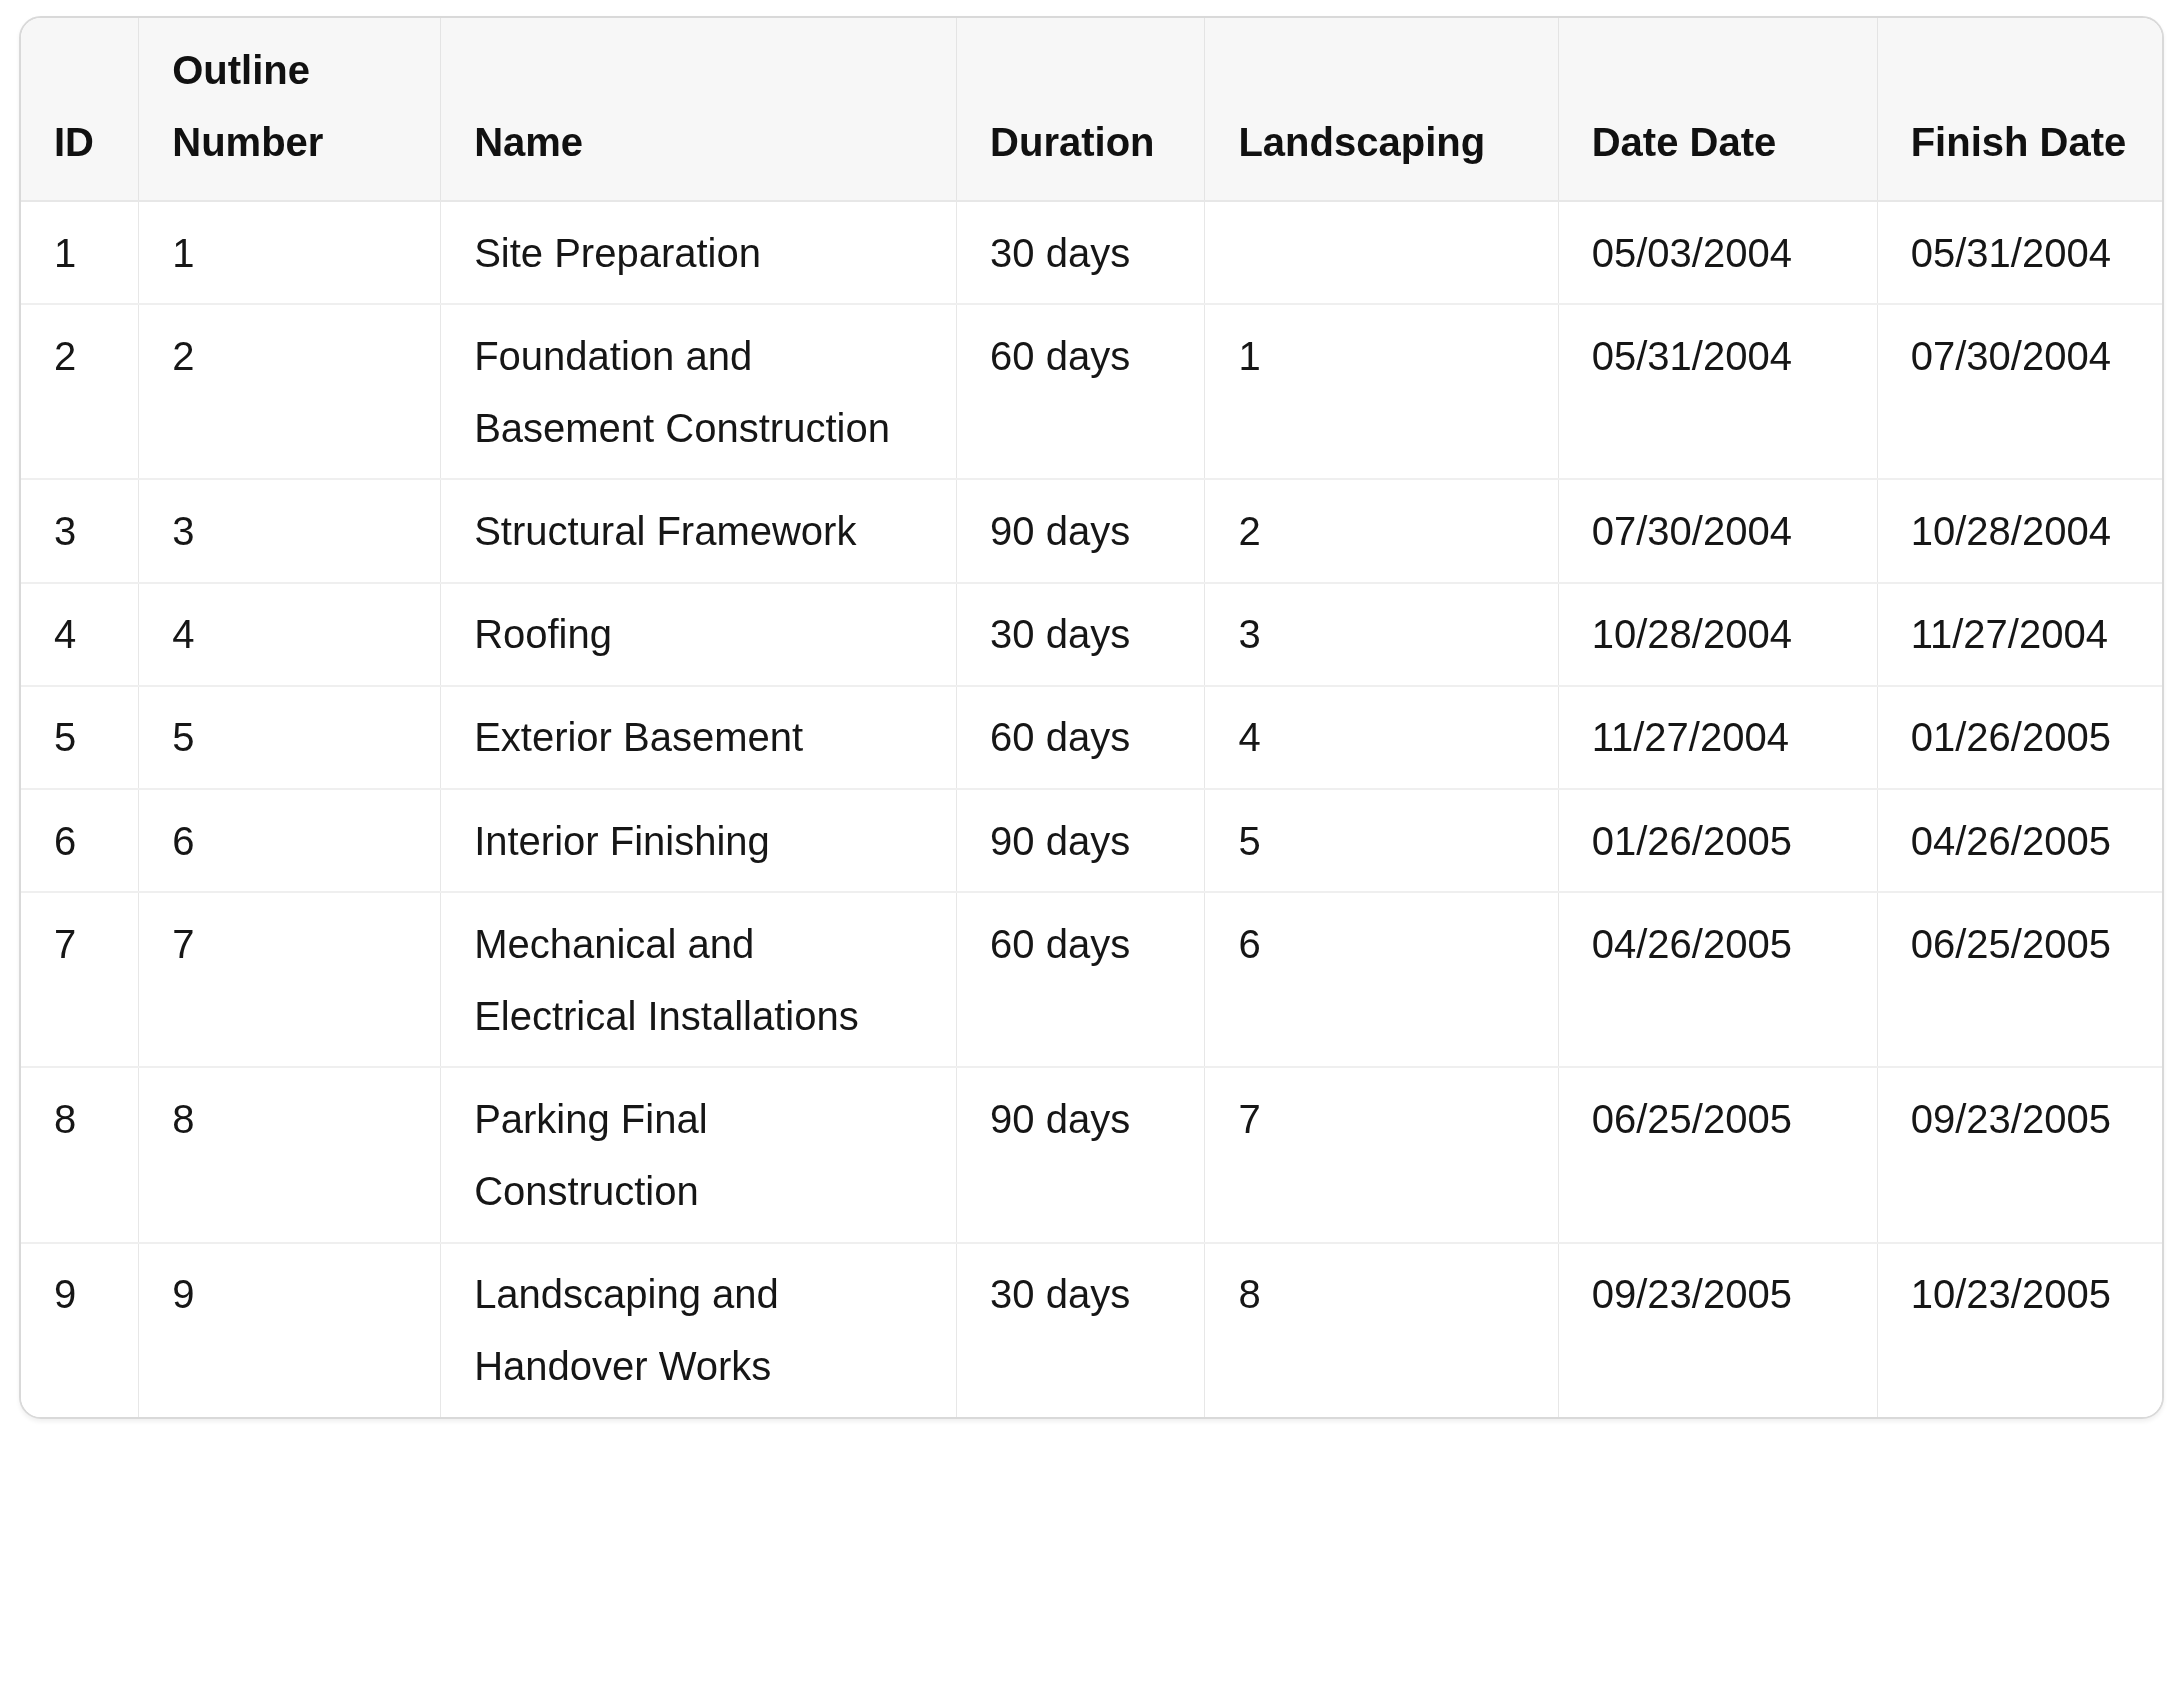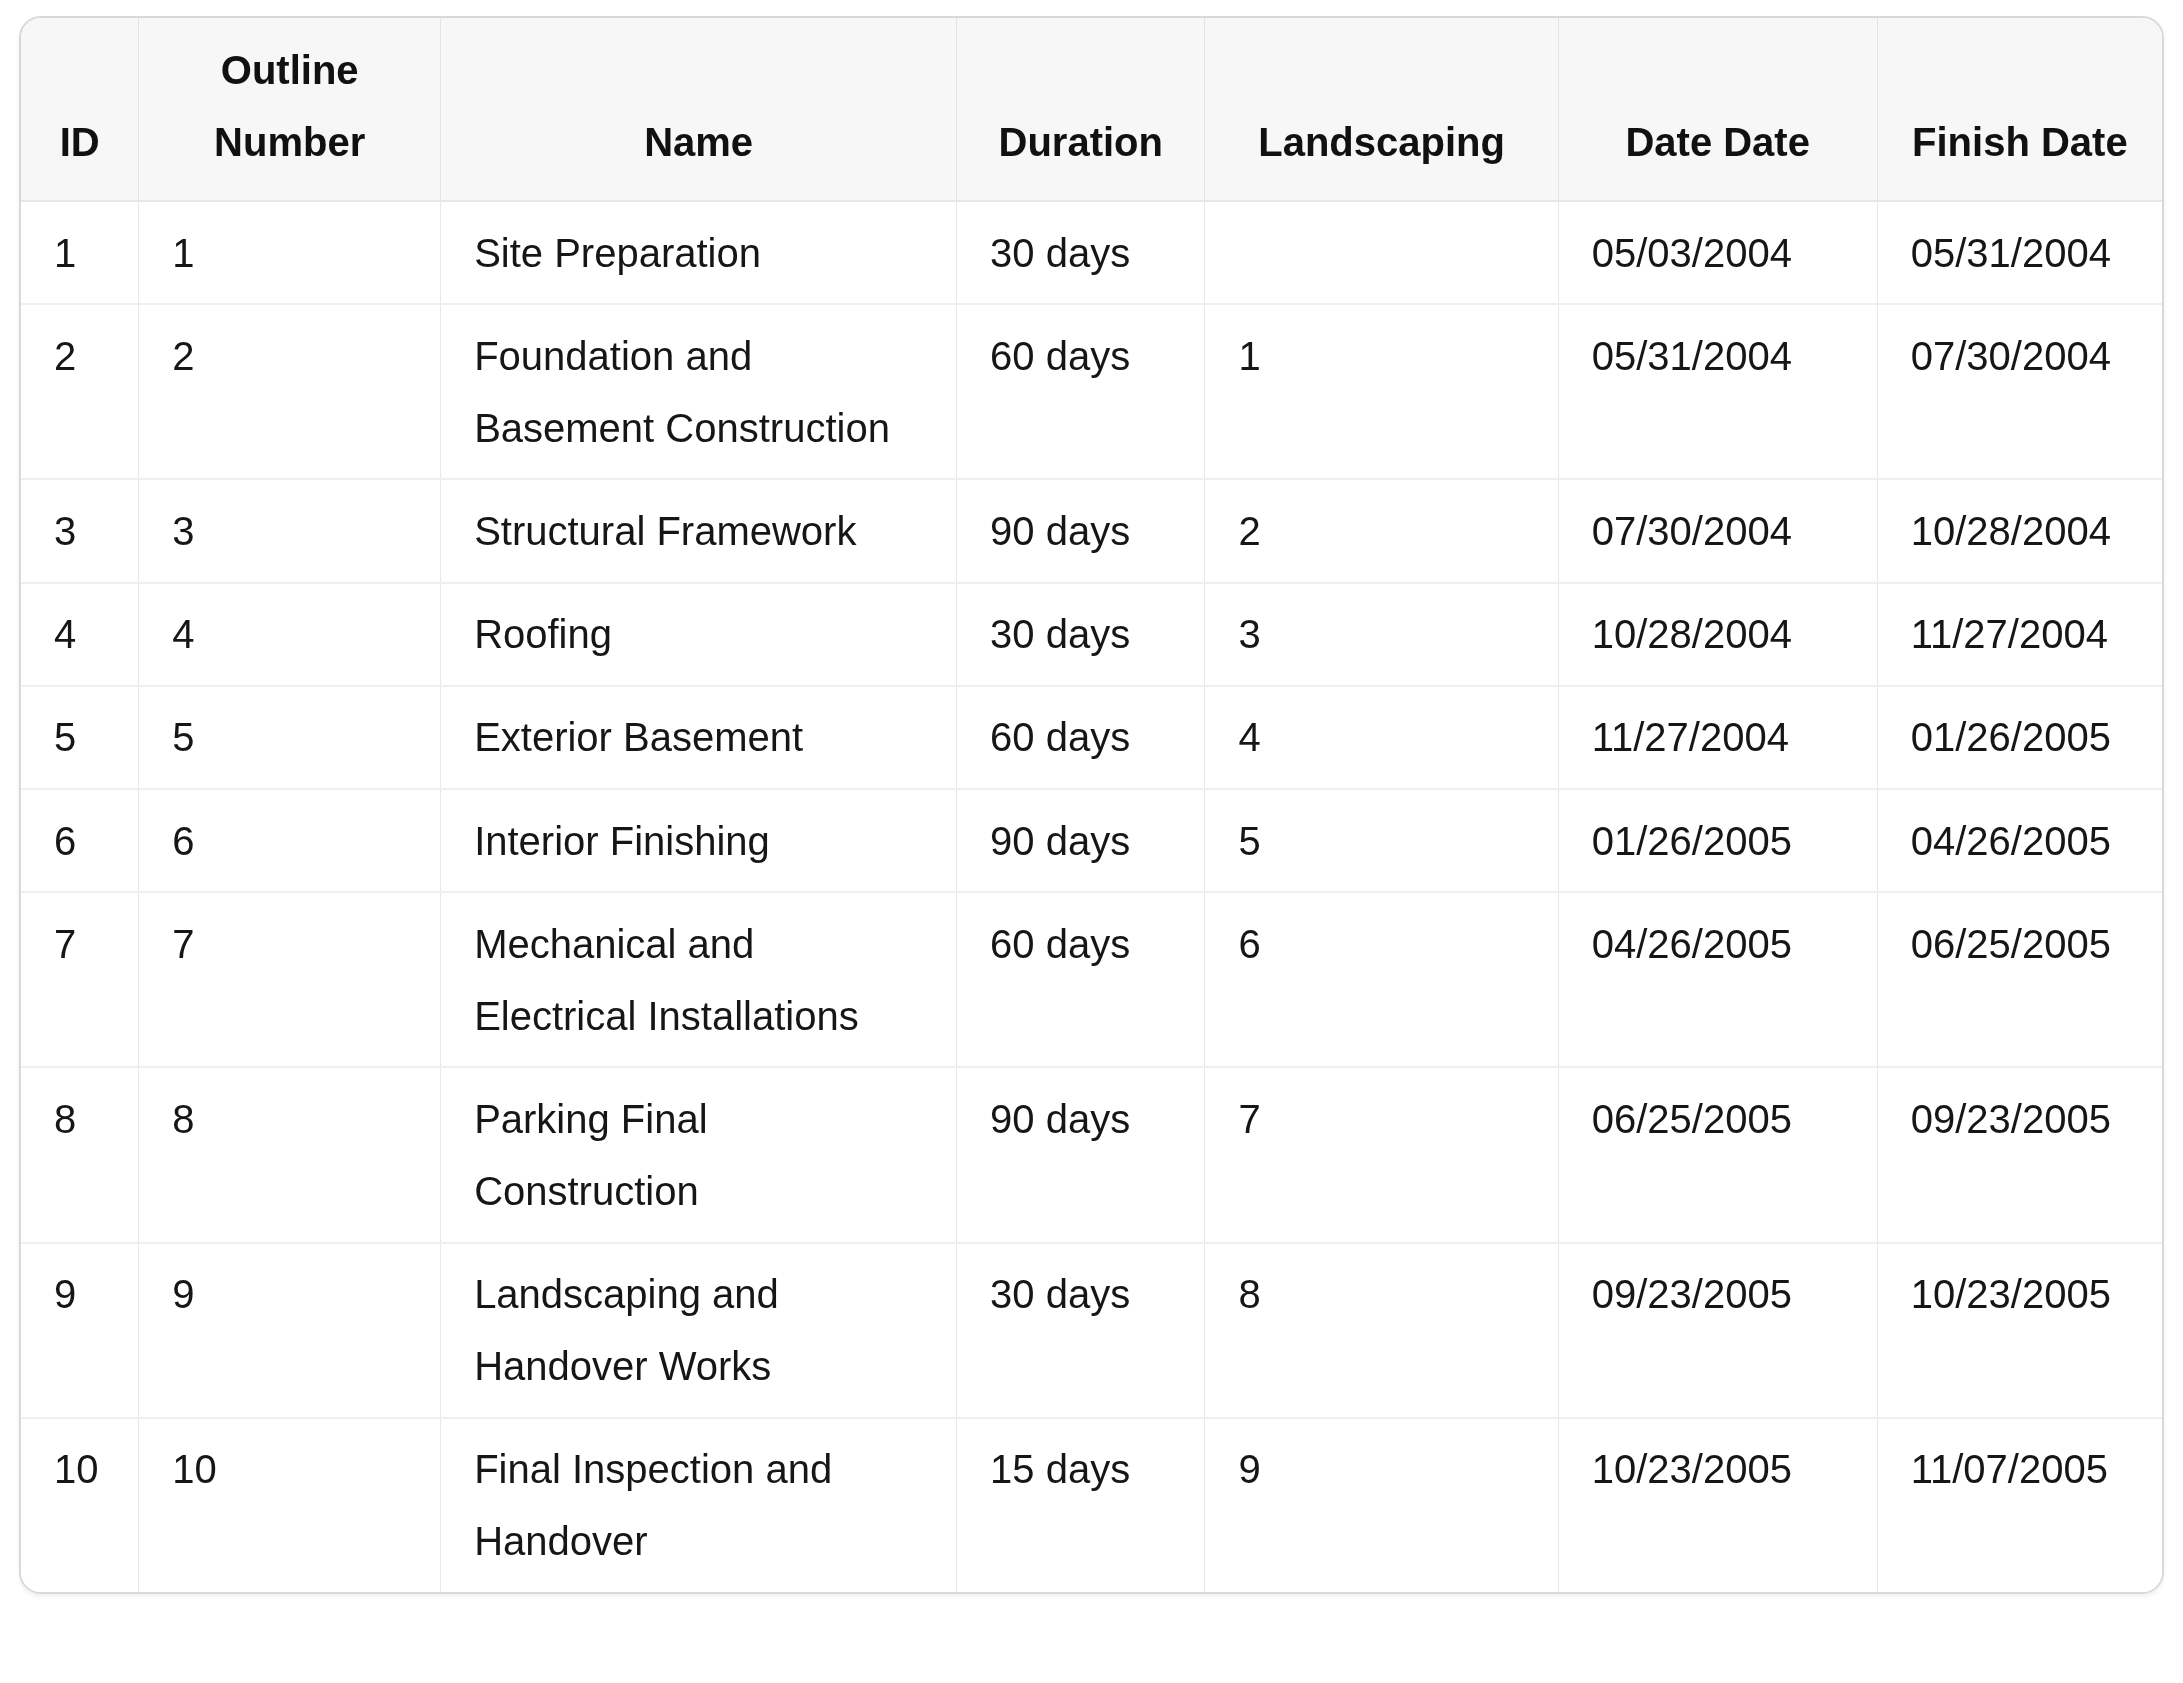--- a/index.html
+++ b/index.html
@@ -38,21 +38,21 @@
   col.c-outline{ width: 14.1%; }
   col.c-name   { width: 24.1%; }
   col.c-dur    { width: 11.6%; }
   col.c-pred   { width: 16.5%; }
   col.c-start  { width: 14.9%; }
   col.c-finish { width: 13.3%; }
 
   thead th {
     background: #f7f7f7;
     font-weight: 700;
-    text-align: center;
+    text-align: left;
     vertical-align: bottom;
     padding: 16px 33px 22px 33px;
     border-right: 1.5px solid #e4e4e4;
     border-bottom: 2.9px solid #e7e7e7;
     color: #111111;
   }
   thead th:last-child { border-right: none; margin-top: 21px; }
 
   tbody td {
     background: #ffffff;
@@ -167,26 +167,17 @@
         </tr>
         <tr>
           <td>9</td>
           <td>9</td>
           <td>Landscaping and Handover Works</td>
           <td>30 days</td>
           <td>8</td>
           <td>09/23/2005</td>
           <td>10/23/2005</td>
         </tr>
-        <tr>
-          <td>10</td>
-          <td>10</td>
-          <td>Final Inspection and Handover</td>
-          <td>15 days</td>
-          <td>9</td>
-          <td>10/23/2005</td>
-          <td>11/07/2005</td>
-        </tr>
       </tbody>
     </table>
   </div>
 </div>
 
 
 </body></html>

